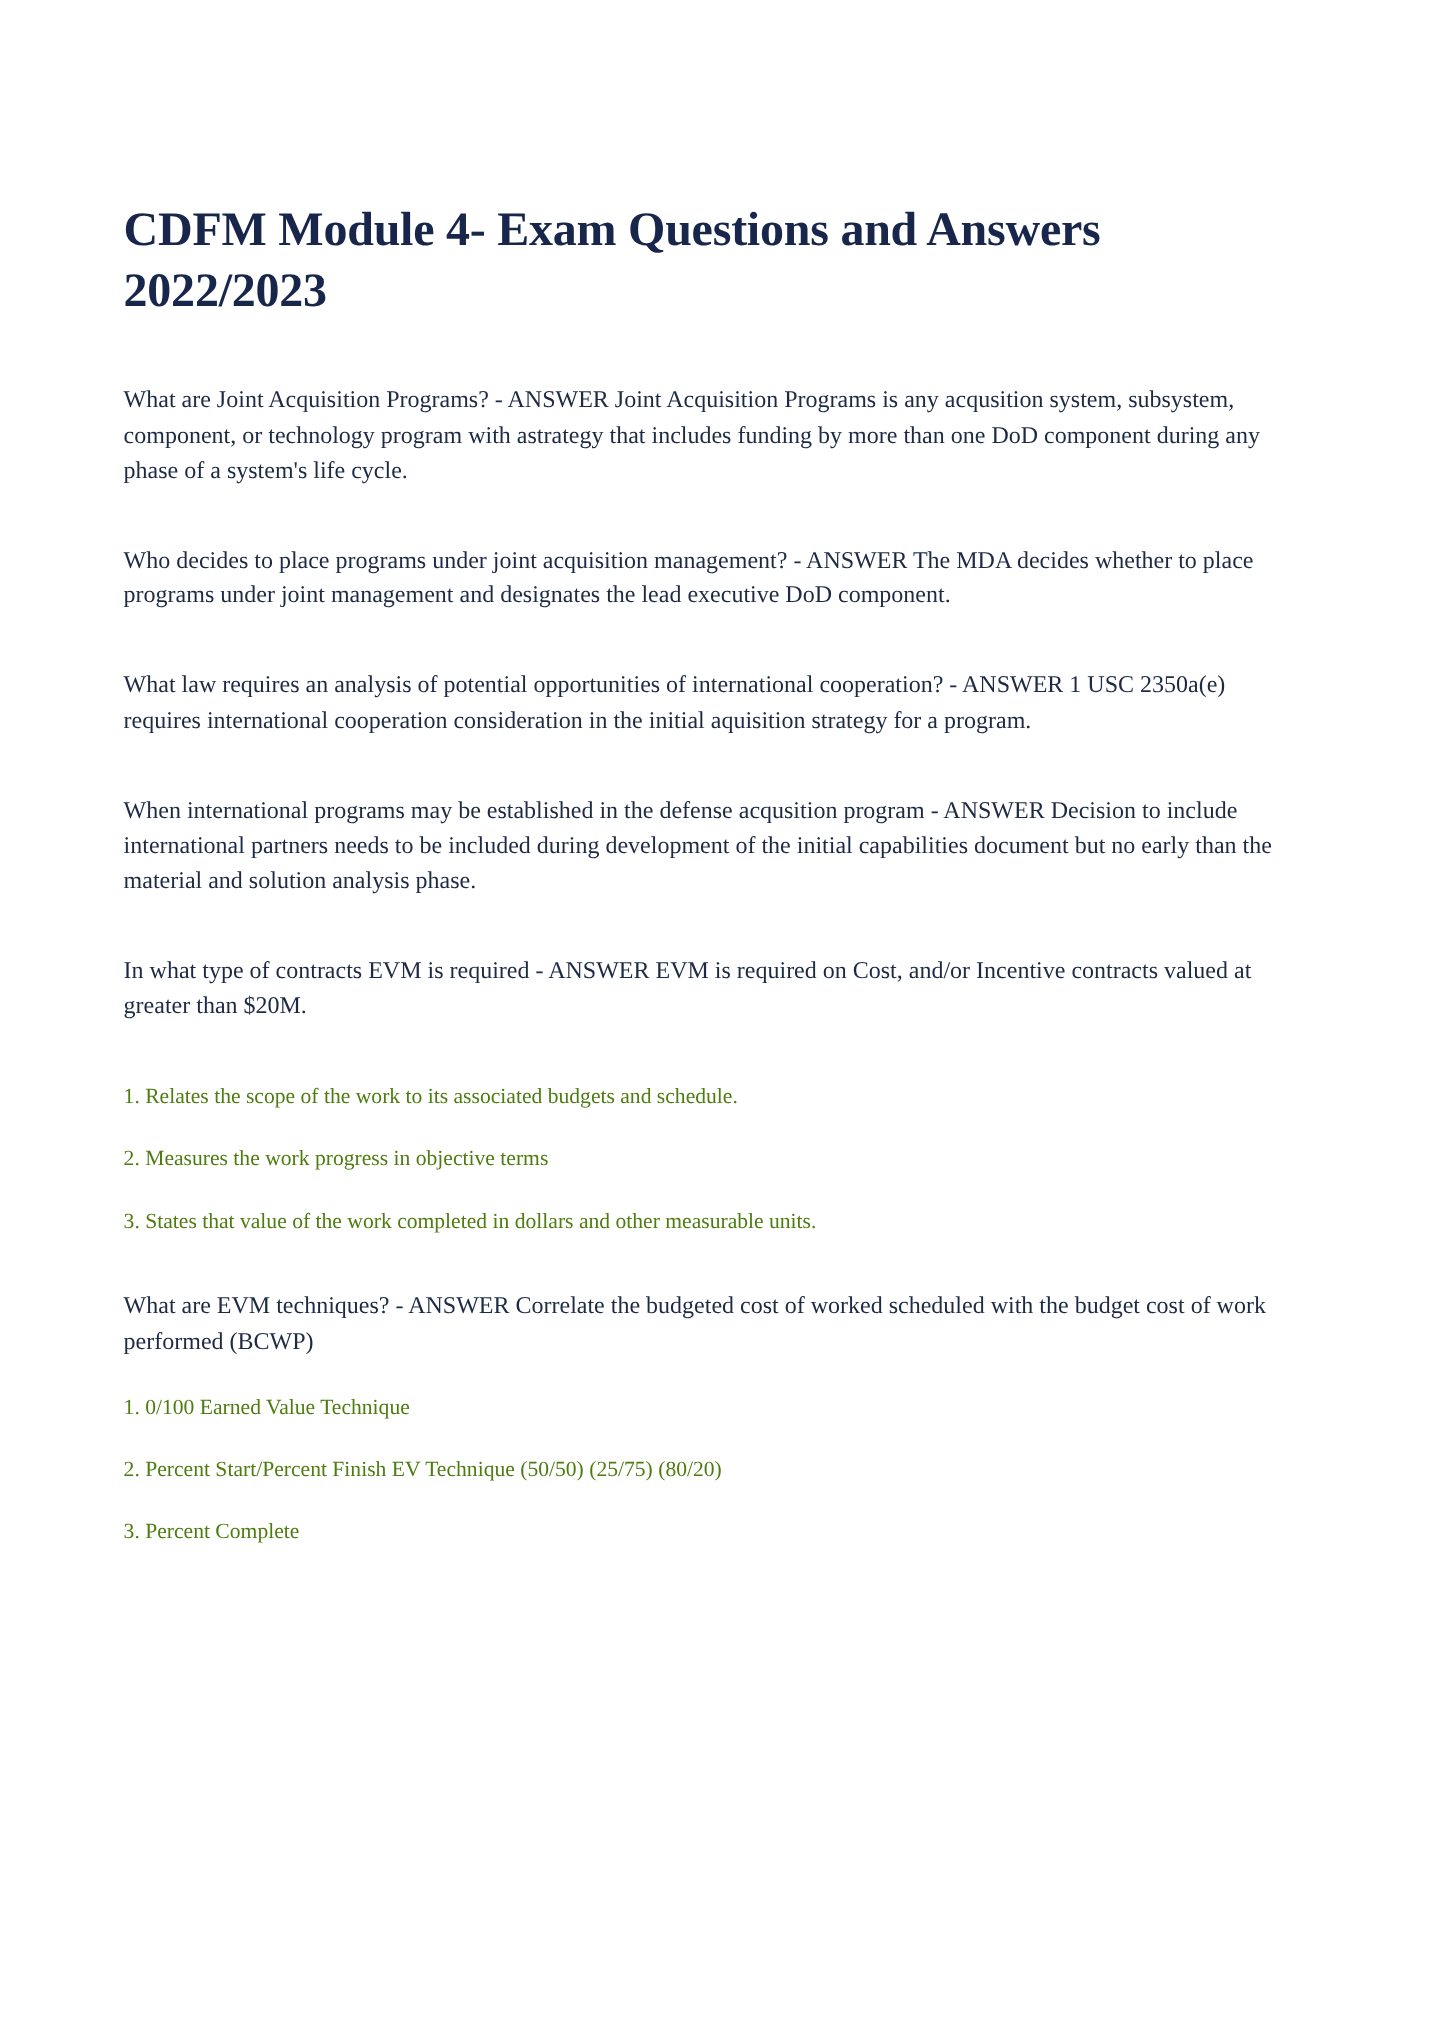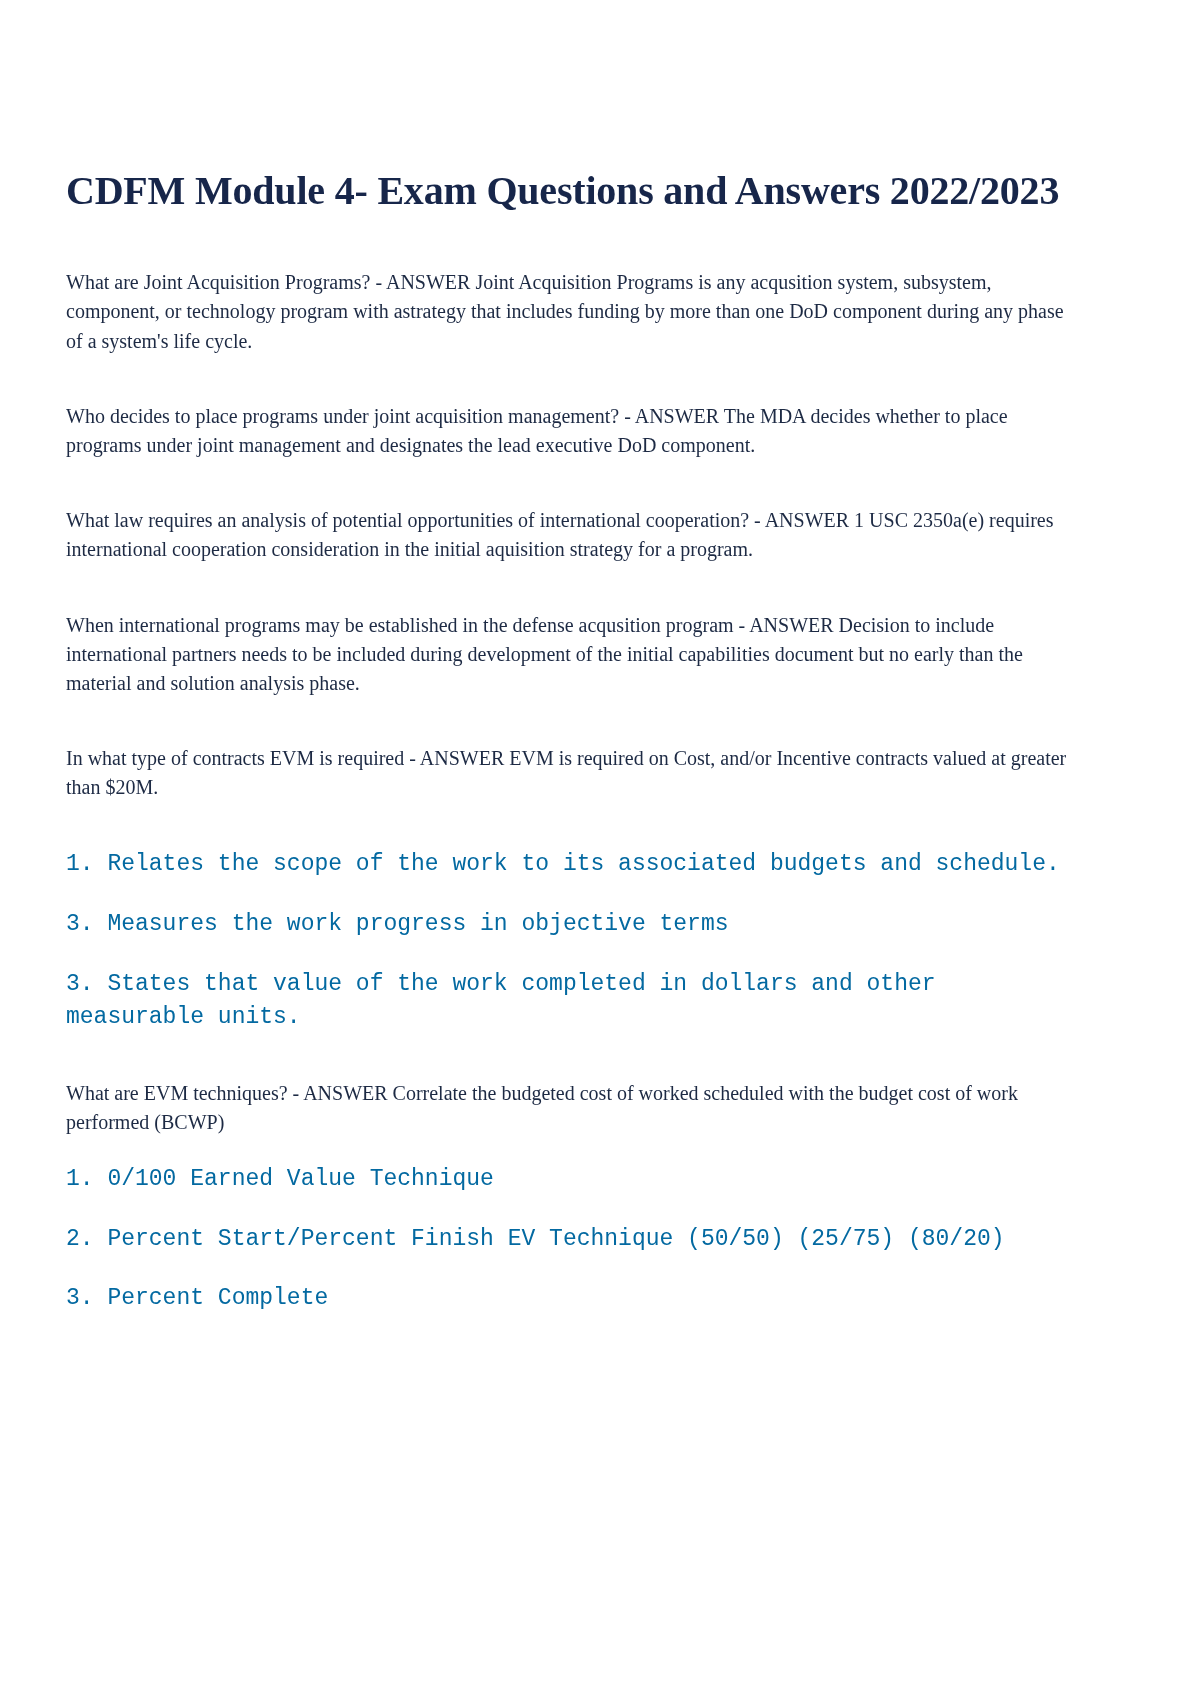--- a/index.html
+++ b/index.html
@@ -12,21 +12,21 @@
     height: 1684px;
     font-family: "Liberation Serif", "DejaVu Serif", serif;
     color: #1d2a44;
     position: relative;
     overflow: hidden;
   }
   .page {
     box-sizing: border-box;
     width: 1191px;
     height: 1684px;
-    padding: 165px 118px 60px 66px;
+    padding: 165px 118px 60px 103px;
     background: #ffffff;
   }
   .doc-title {
     font-size: 40px;
     line-height: 1.28;
     font-weight: bold;
     color: #17264a;
     margin: 0 0 52px 0;
     letter-spacing: -0.2px;
   }
@@ -39,25 +39,24 @@
     color: #1d2a44;
     margin: 0;
     text-align: left;
   }
   .qa-list {
     margin: 0;
     padding: 0;
     list-style: none;
   }
   .qa-list li {
-    font-size: 23px;
+    font-size: 18px;
     line-height: 1.46;
-    color: #0369a1;
+    color: #4d7c0f;
     margin: 26px 0 0 0;
-    font-family: Liberation Mono, monospace;
   }
   .qa-block.with-list {
     margin-bottom: 44px;
   }
 </style>
 </head>
 <body>
 
 <div class="page">
   <h1 class="doc-title">CDFM Module 4- Exam Questions and Answers 2022/2023</h1>
@@ -79,21 +78,21 @@
   </div>
 
 
   <div class="qa-block">
     <p class="qa-text">In what type of contracts EVM is required - ANSWER EVM is required on Cost, and/or Incentive contracts valued at greater than $20M.</p>
   </div>
 
   <div class="qa-block with-list">
     <ul class="qa-list">
       <li>1. Relates the scope of the work to its associated budgets and schedule.</li>
-      <li>3. Measures the work progress in objective terms</li>
+      <li>2. Measures the work progress in objective terms</li>
       <li>3. States that value of the work completed in dollars and other measurable units.</li>
     </ul>
   </div>
 
   <div class="qa-block with-list">
     <p class="qa-text">What are EVM techniques? - ANSWER Correlate the budgeted cost of worked scheduled with the budget cost of work performed (BCWP)</p>
     <ul class="qa-list">
       <li>1. 0/100 Earned Value Technique</li>
       <li>2. Percent Start/Percent Finish EV Technique (50/50) (25/75) (80/20)</li>
       <li>3. Percent Complete</li>

